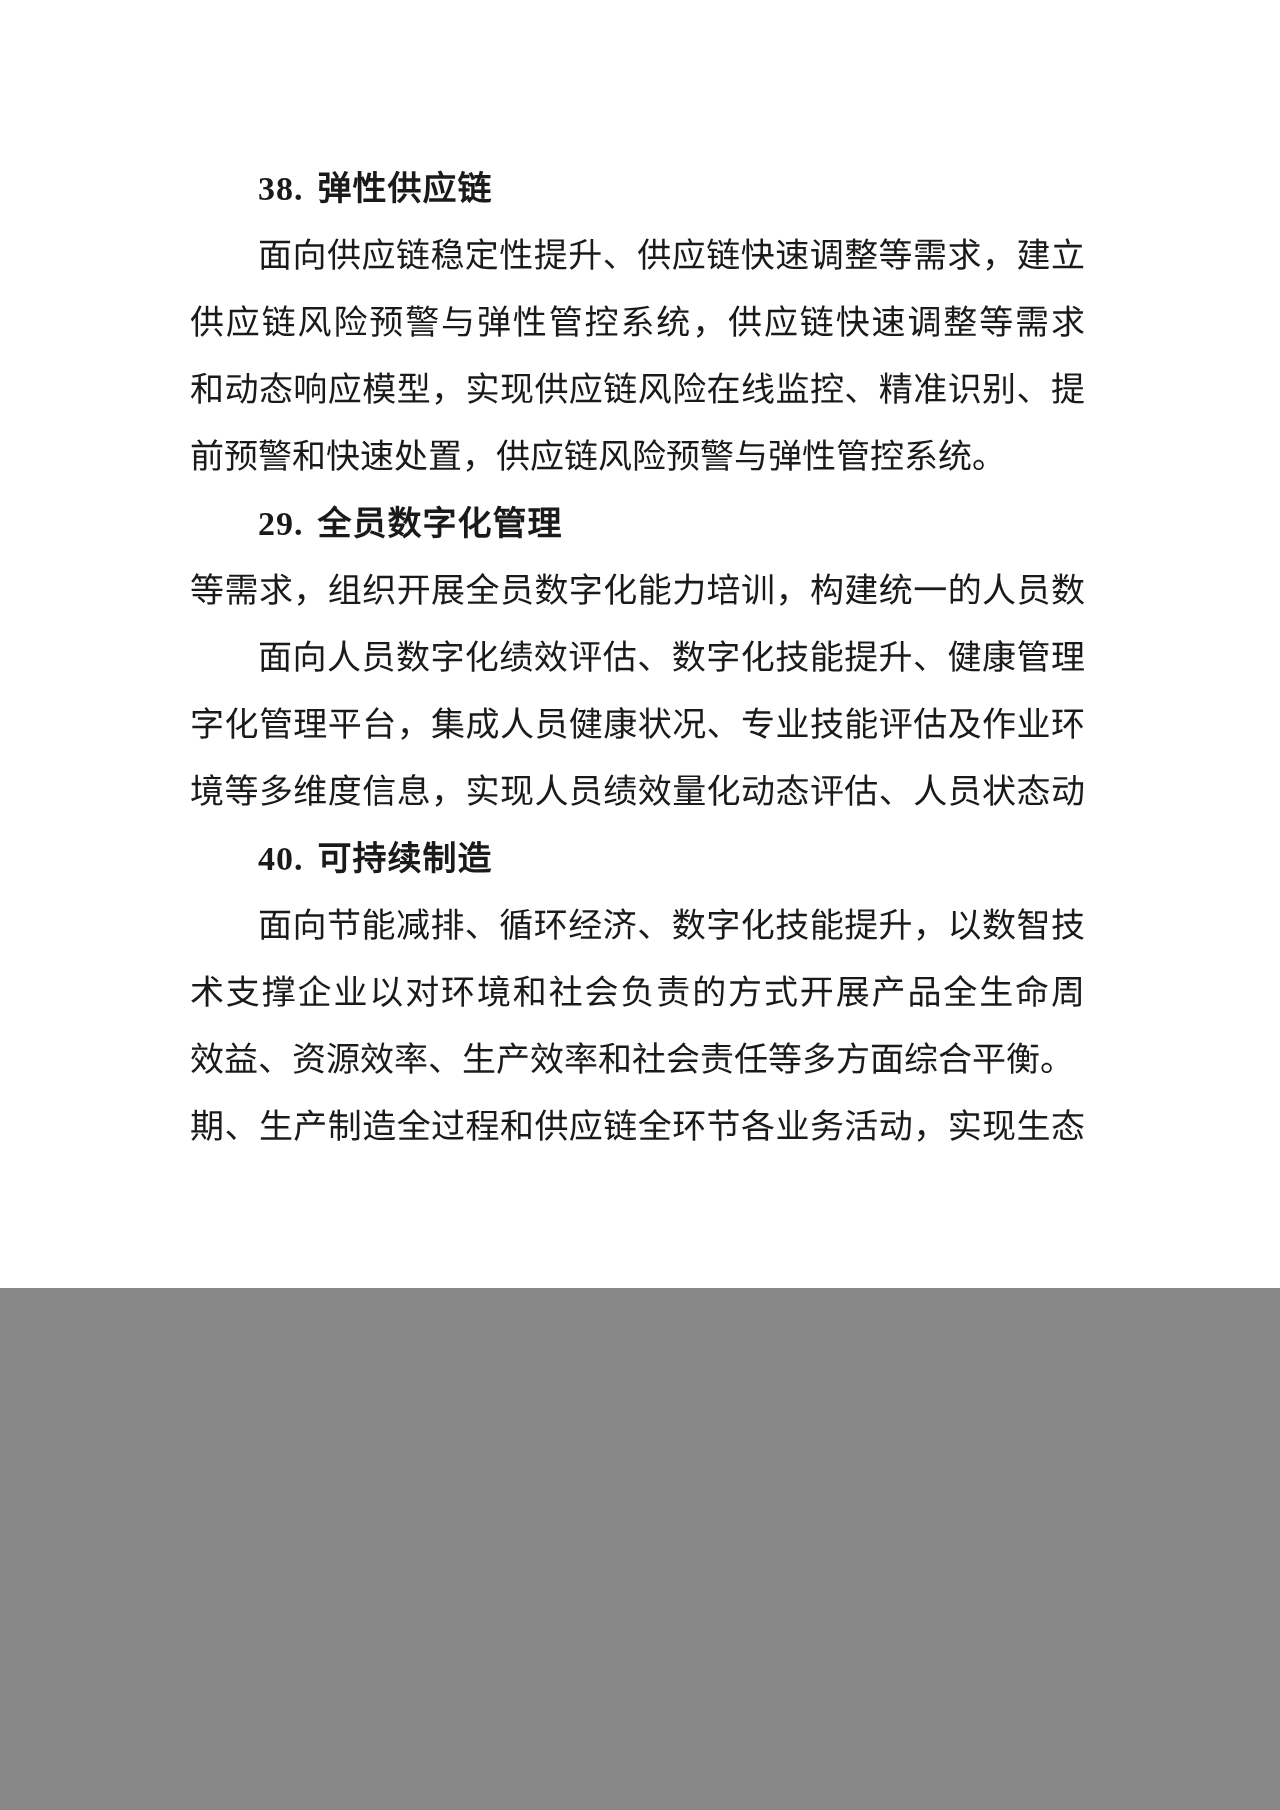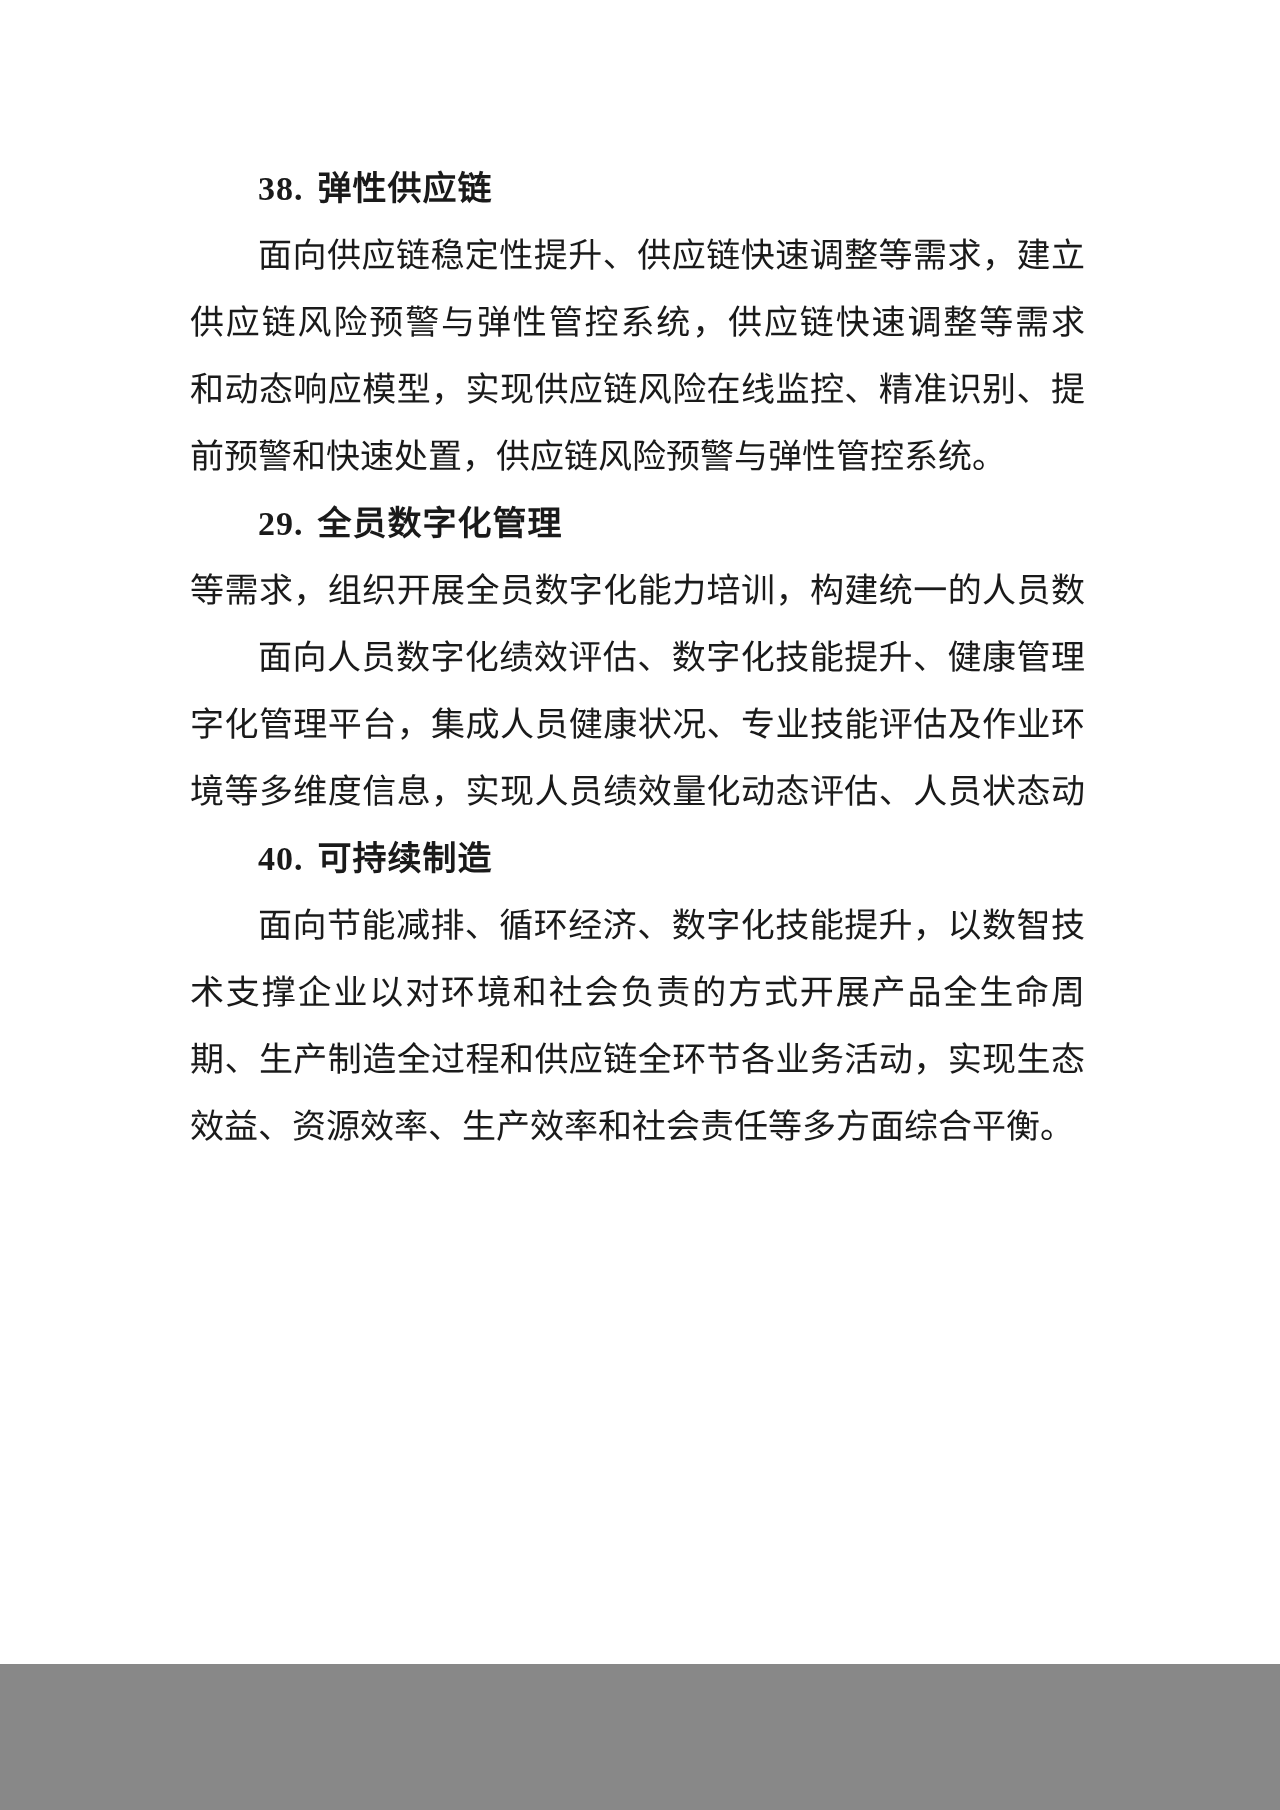--- a/index.html
+++ b/index.html
@@ -1,19 +1,19 @@
 <!DOCTYPE html>
 <html lang="zh-CN"><head>
 <meta charset="utf-8">
 <style>
   html,body { margin:0; padding:0; }
   body { background:#888; }
   .page {
     position:relative;
-    width:1280px; height:1664px;
+    width:1280px; height:1288px;
     margin:0 auto;
     background:#ffffff;
     color:#1a1a1a;
     font-family:"Liberation Serif","DejaVu Serif",serif;
     overflow:hidden;
   }
   .doc {
     position:absolute;
     left:190px; top:155px;
     width:895px;
@@ -59,19 +59,19 @@
       <div class="line">和动态响应模型，实现供应链风险在线监控、精准识别、提</div>
       <div class="line last">前预警和快速处置，供应链风险预警与弹性管控系统。</div>
       <div class="heading"><span class="sec-num">29.</span><span class="sec-title">全员数字化管理</span></div>
       <div class="line">等需求，组织开展全员数字化能力培训，构建统一的人员数</div>
       <div class="line indent">面向人员数字化绩效评估、数字化技能提升、健康管理</div>
       <div class="line">字化管理平台，集成人员健康状况、专业技能评估及作业环</div>
       <div class="line">境等多维度信息，实现人员绩效量化动态评估、人员状态动</div>
       <div class="heading"><span class="sec-num">40.</span><span class="sec-title">可持续制造</span></div>
       <div class="line indent">面向节能减排、循环经济、数字化技能提升，以数智技</div>
       <div class="line">术支撑企业以对环境和社会负责的方式开展产品全生命周</div>
+      <div class="line last">效益、资源效率、生产效率和社会责任等多方面综合平衡。</div>
       <div class="line">期、生产制造全过程和供应链全环节各业务活动，实现生态</div>
-      <div class="line last">效益、资源效率、生产效率和社会责任等多方面综合平衡。</div>
     </main>
   <footer class="footer">
     <span>12</span>
   </footer>
 </div>
 
 </body></html>

